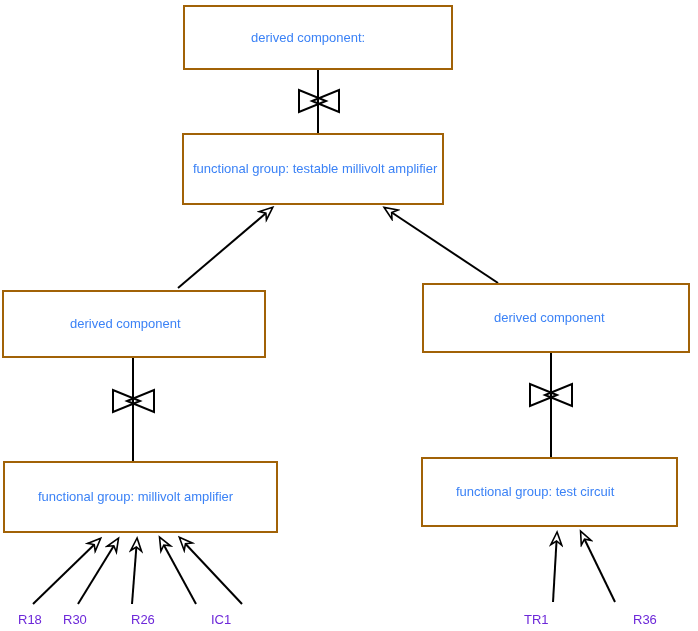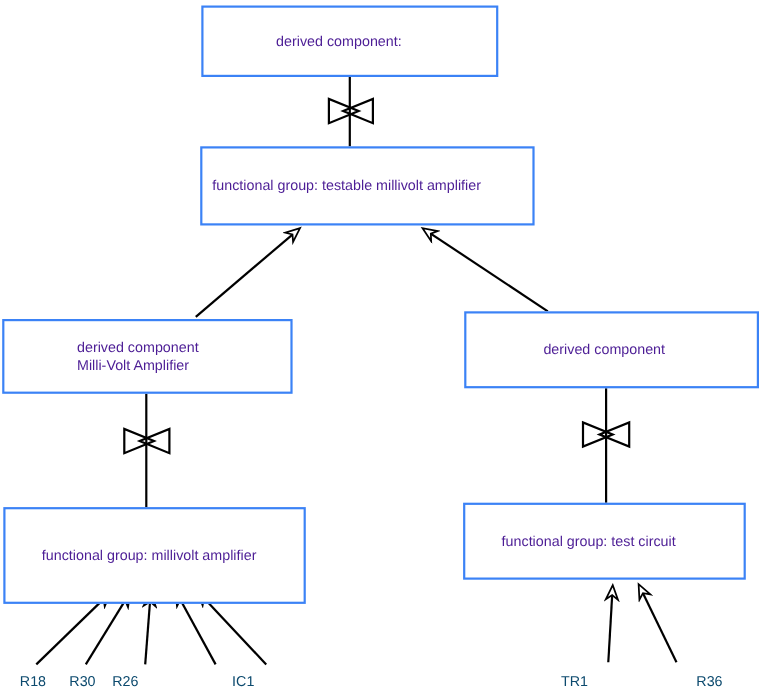--- a/index.html
+++ b/index.html
@@ -18,57 +18,57 @@
   #wires {
     position: absolute;
     left: 0;
     top: 0;
     width: 698px;
     height: 631px;
   }
   .node {
     position: absolute;
     box-sizing: border-box;
-    border: 2px solid #3b82f6;
+    border: 2px solid #a16207;
     background: #ffffff;
     display: flex;
     flex-direction: column;
     justify-content: center;
     font-size: 13px;
     line-height: 16px;
-    color: #4c1d95;
+    color: #3b82f6;
   }
   .node .txt {
     white-space: nowrap;
   }
   
   #box-top-derived       { left: 183px; top: 5px;   width: 270px; height: 65px; padding-left: 66px; }
   
-  #box-top-functional    { left: 182px; top: 133px; width: 304px; height: 72px; padding-left: 9px; }
+  #box-top-functional    { left: 182px; top: 133px; width: 262px; height: 72px; padding-left: 9px; }
   
   #box-left-derived      { left: 2px;   top: 290px; width: 264px; height: 68px; padding-left: 66px; }
-  #box-left-functional   { left: 3px;   top: 461px; width: 275px; height: 88px; padding-left: 33px; }
+  #box-left-functional   { left: 3px;   top: 461px; width: 275px; height: 72px; padding-left: 33px; }
   
   #box-right-derived     { left: 422px; top: 283px; width: 268px; height: 70px; padding-left: 70px; }
   #box-right-functional  { left: 421px; top: 457px; width: 257px; height: 70px; padding-left: 33px; }
 
   .comp-label {
     position: absolute;
     top: 612px;
     font-size: 13px;
     line-height: 16px;
-    color: #0c4a6e;
+    color: #6d28d9;
     white-space: nowrap;
   }
   #lbl-r18 { left: 18px; }
   #lbl-r30 { left: 63px; text-align: center; }
-  #lbl-r26 { left: 102px; }
+  #lbl-r26 { left: 131px; }
   #lbl-r22 { left: 167px; margin-top: 32px; }
   #lbl-ic1 { left: 211px; }
-  #lbl-tr1 { left: 510px; }
+  #lbl-tr1 { left: 524px; }
   #lbl-r36 { left: 633px; }
 </style>
 </head>
 <body>
 
 <div id="canvas">
 
   <svg id="wires" viewBox="0 0 698 631" xmlns="http://www.w3.org/2000/svg">
     <defs>
       <marker id="dart" markerUnits="userSpaceOnUse" markerWidth="18" markerHeight="14" viewBox="-16 -7 18 14" refX="-1" refY="0" orient="auto">
@@ -109,21 +109,20 @@
   <div class="node" id="box-top-derived">
     <div class="txt">derived component:</div>
   </div>
 
   <div class="node" id="box-top-functional">
     <div class="txt">functional group: testable millivolt amplifier</div>
   </div>
 
   <div class="node" id="box-left-derived">
     <div class="txt">derived component</div>
-    <div class="txt">Milli-Volt Amplifier</div>
   </div>
 
   <div class="node" id="box-left-functional">
     <div class="txt">functional group: millivolt amplifier</div>
   </div>
 
   <div class="node" id="box-right-derived">
     <div class="txt">derived component</div>
   </div>
 

